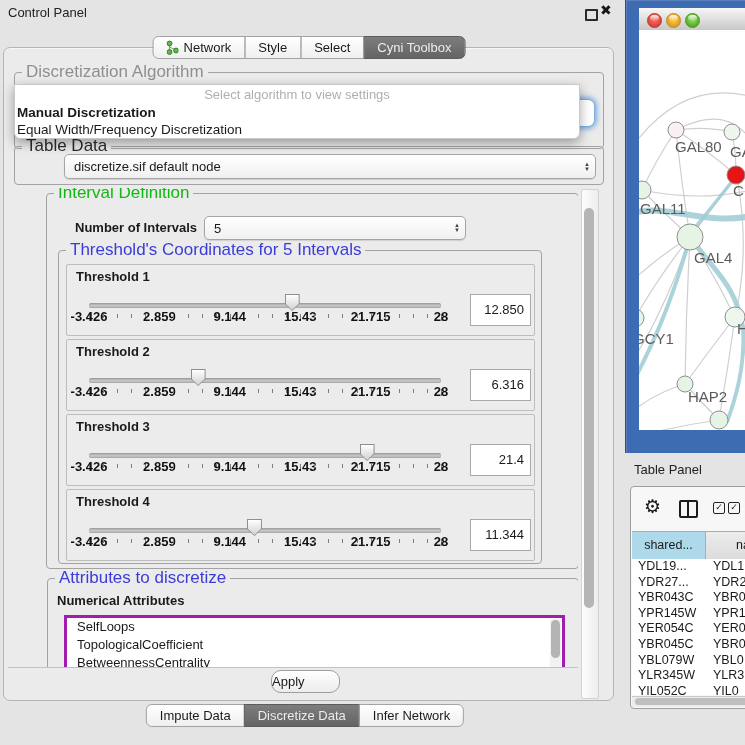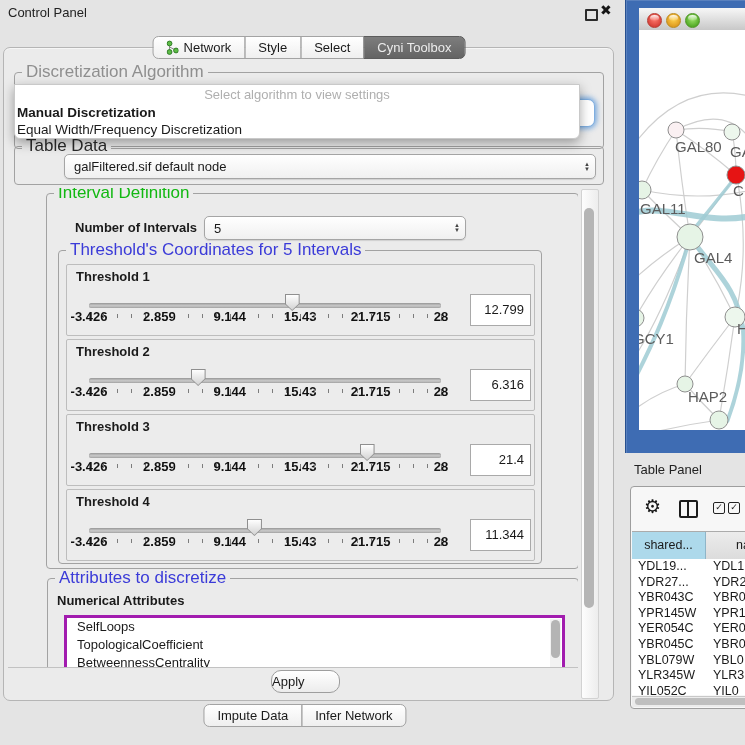--- a/index.html
+++ b/index.html
@@ -158,21 +158,21 @@
   </div>
 
 <div class="abs group" id="algo-group">
   <span class="group-title" style="color:#8F8F8F">Discretization Algorithm</span>
 </div>
 <div class="abs" id="algo-combo-behind"></div>
 
 <div class="abs group" id="tabledata-group">
   <span class="group-title" style="color:#2b2b2b">Table Data</span>
   <div class="combo" id="tabledata-combo">
-    <span class="val">galFiltered.sif default node</span>
+    <span class="val">discretize.sif default node</span>
     <span class="stepper">
         <span>▲</span>
         <span>▼</span>
       </span>
   </div>
 </div>
 
 <div class="abs" id="algo-popup">
   <div class="prompt">Select algorithm to view settings</div>
   <div id="popup-items">
@@ -228,21 +228,21 @@
               <div class="tick minor" style="left: calc(84%);"></div>
               <div class="tick minor" style="left: calc(88%);"></div>
               <div class="tick minor" style="left: calc(92%);"></div>
               <div class="tick minor" style="left: calc(96%);"></div>
               <div class="tick major" style="left: calc(100%);"></div>
               <div class="tick-label" style="left: 100%;">28</div>
               <div class="handle-o" style="left: calc(57.7197% - 7.5px);">
                 <div class="handle-i"></div>
               </div>
             </div>
-            <div class="thr-value">12.799</div>
+            <div class="thr-value">12.850</div>
           </div>
           <div class="thr-row">
             <div class="thr-label">Threshold 2</div>
             <div class="slider">
               <div class="track"></div>
               <div class="tick major" style="left: calc(0%);"></div>
               <div class="tick-label" style="left: 0%;">-3.426</div>
               <div class="tick minor" style="left: calc(4%);"></div>
               <div class="tick minor" style="left: calc(8%);"></div>
               <div class="tick minor" style="left: calc(12%);"></div>
@@ -384,20 +384,23 @@
 <div class="abs" id="v-scroll">
     <div class="thumb"></div>
   </div>
 
 <div class="abs" id="apply-btn">Apply</div>
 
 <div class="abs seg-bar" id="bottom-tabs">
     <div class="seg">
       <span>Impute Data</span>
     </div>
+    <div class="seg sel">
+      <span>Discretize Data</span>
+    </div>
     <div class="seg">
       <span>Infer Network</span>
     </div>
   </div>
 
 <div class="abs" id="net-frame">
   <div id="net-win">
     <div id="net-titlebar">
       <span class="tl" id="tl-red">
           <span class="gloss"></span>

